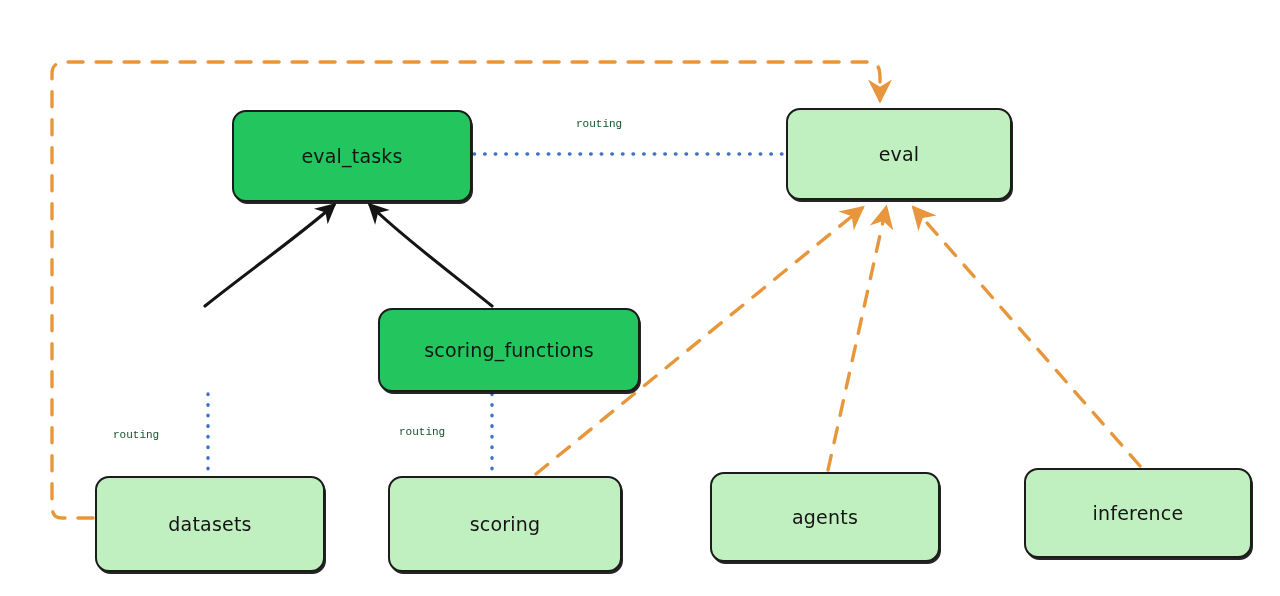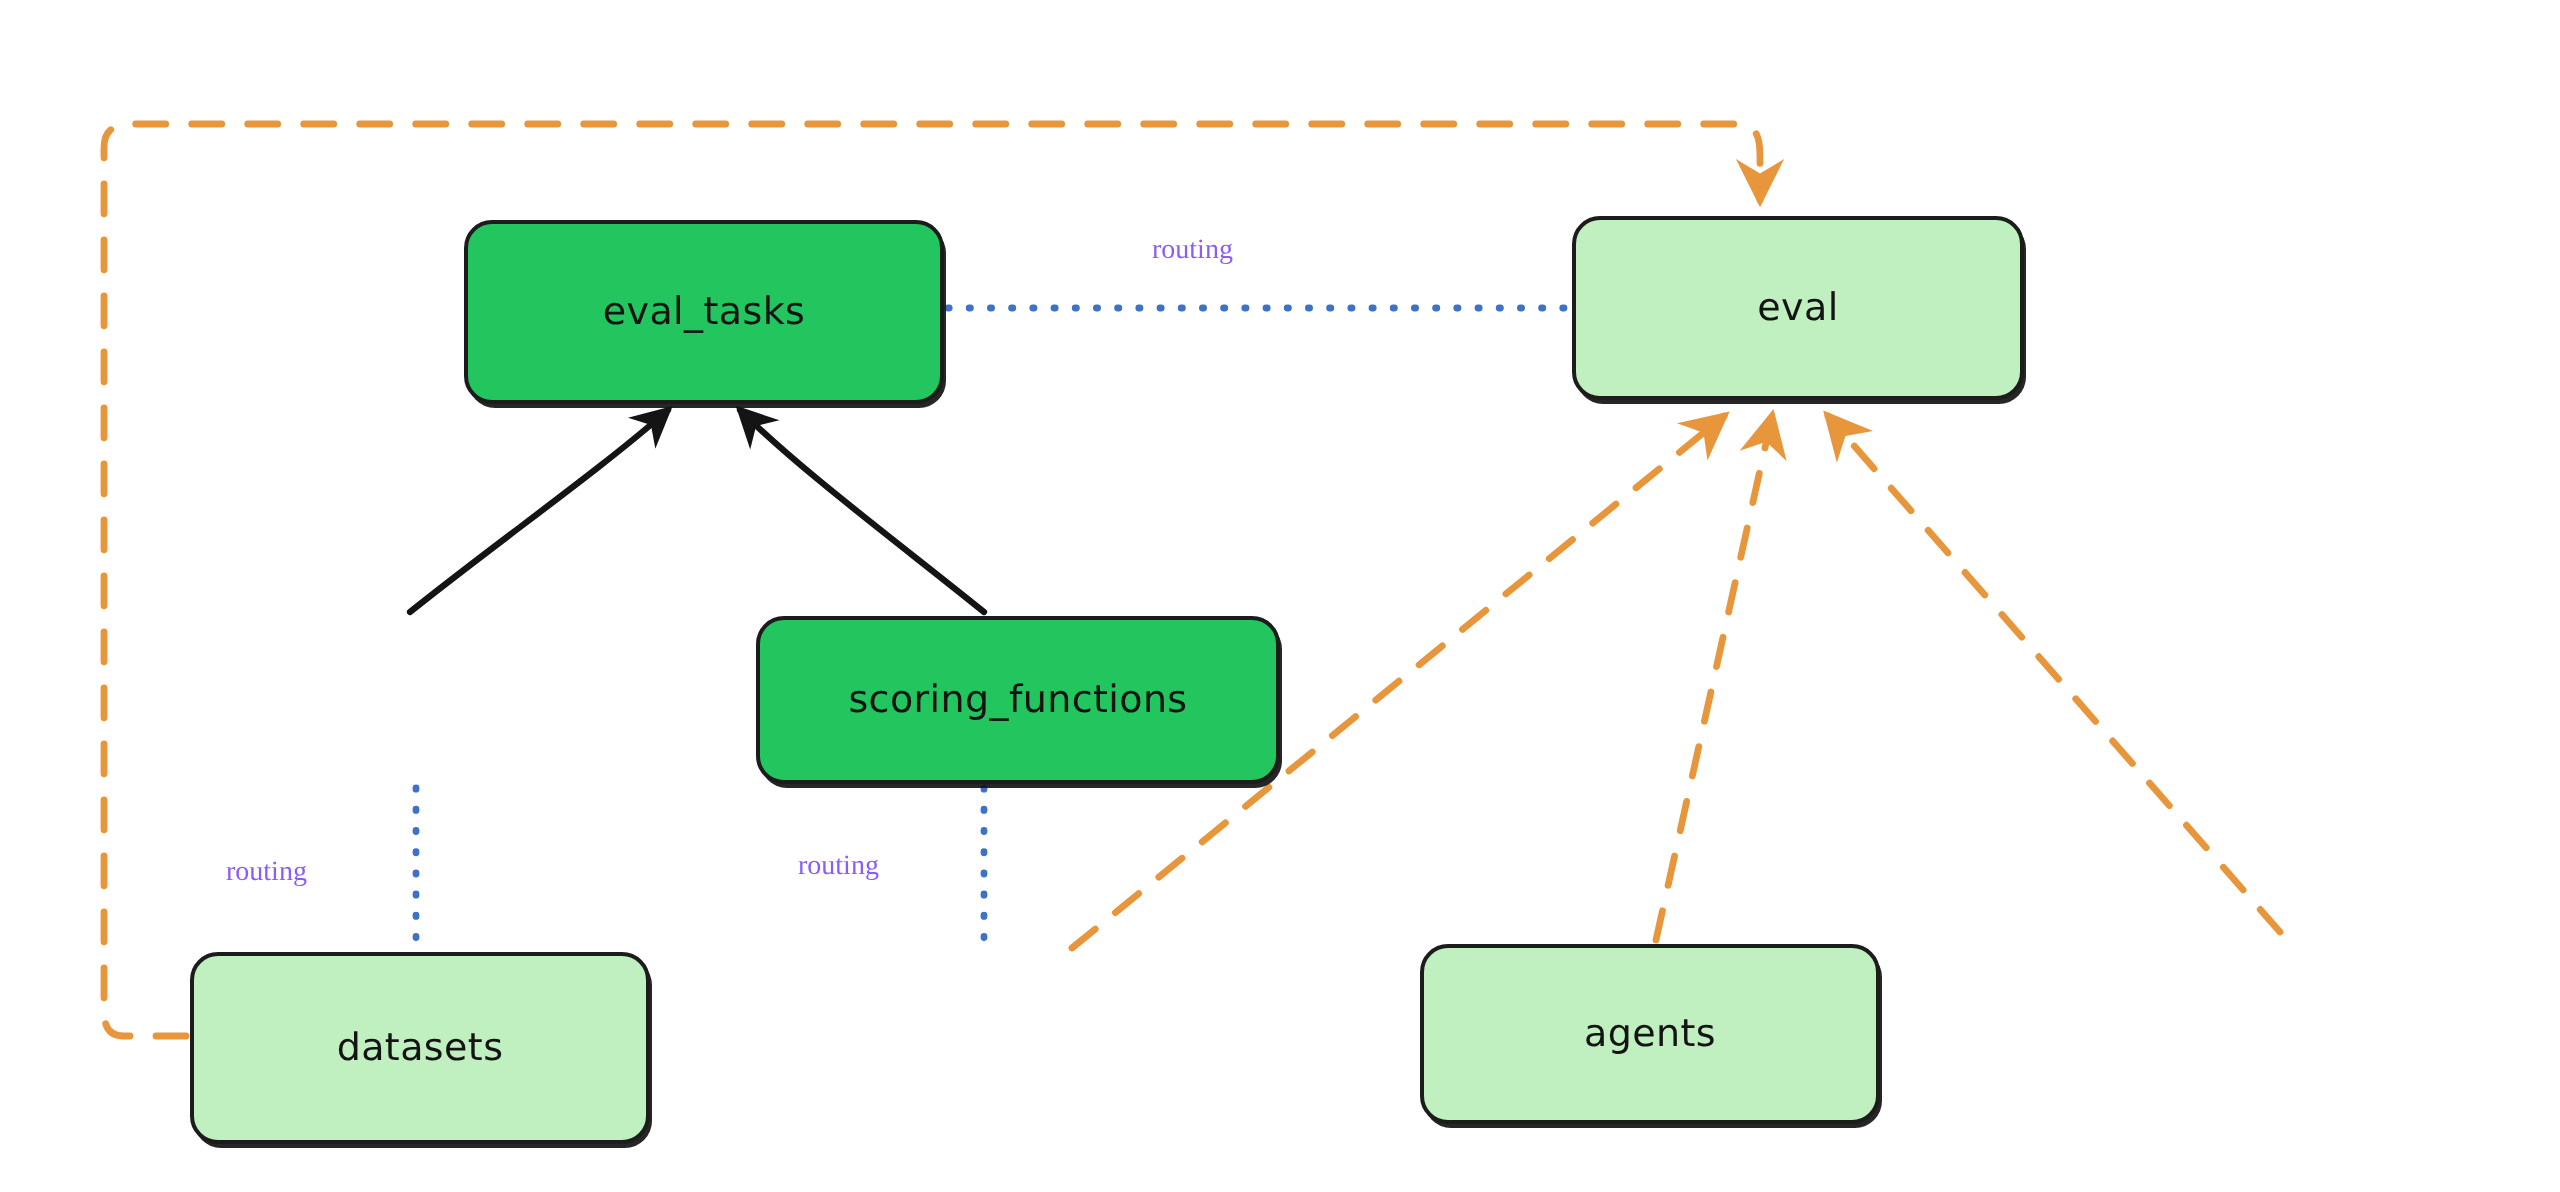--- a/index.html
+++ b/index.html
@@ -42,23 +42,23 @@
   .node .label {
     font-size: 19px;
     line-height: 1;
     white-space: nowrap;
   }
   .node.blue  { background: #22c55e; }
   .node.green { background: #c0efc0; }
 
   .edge-label {
     position: absolute;
-    font-family: Liberation Serif, serif;
-    font-size: 14px;
-    color: #8b5cf6;
+    font-family: Liberation Mono, monospace;
+    font-size: 11px;
+    color: #14532d;
     white-space: nowrap;
     line-height: 1;
   }
 </style>
 </head>
 <body>
 
 <div id="canvas">
 
   <svg id="edge-layer" viewBox="0 0 1280 596" width="1280" height="596" xmlns="http://www.w3.org/2000/svg">
@@ -100,25 +100,31 @@
 
 
   <div class="node blue" style="left:378px; top:308px; width:262px; height:84px;">
     <span class="label">scoring_functions</span>
   </div>
 
   <div class="node green" style="left:95px; top:476px; width:230px; height:96px;">
     <span class="label">datasets</span>
   </div>
 
+  <div class="node green" style="left:388px; top:476px; width:234px; height:96px;">
+    <span class="label">scoring</span>
+  </div>
 
   <div class="node green" style="left:710px; top:472px; width:230px; height:90px;">
     <span class="label">agents</span>
   </div>
 
+  <div class="node green" style="left:1024px; top:468px; width:228px; height:90px;">
+    <span class="label">inference</span>
+  </div>
 
   <div class="edge-label" style="left:576px; top:119px;">routing</div>
 
   <div class="edge-label" style="left:113px; top:430px;">routing</div>
 
   <div class="edge-label" style="left:399px; top:427px;">routing</div>
 
 </div>
 
 </body></html>

